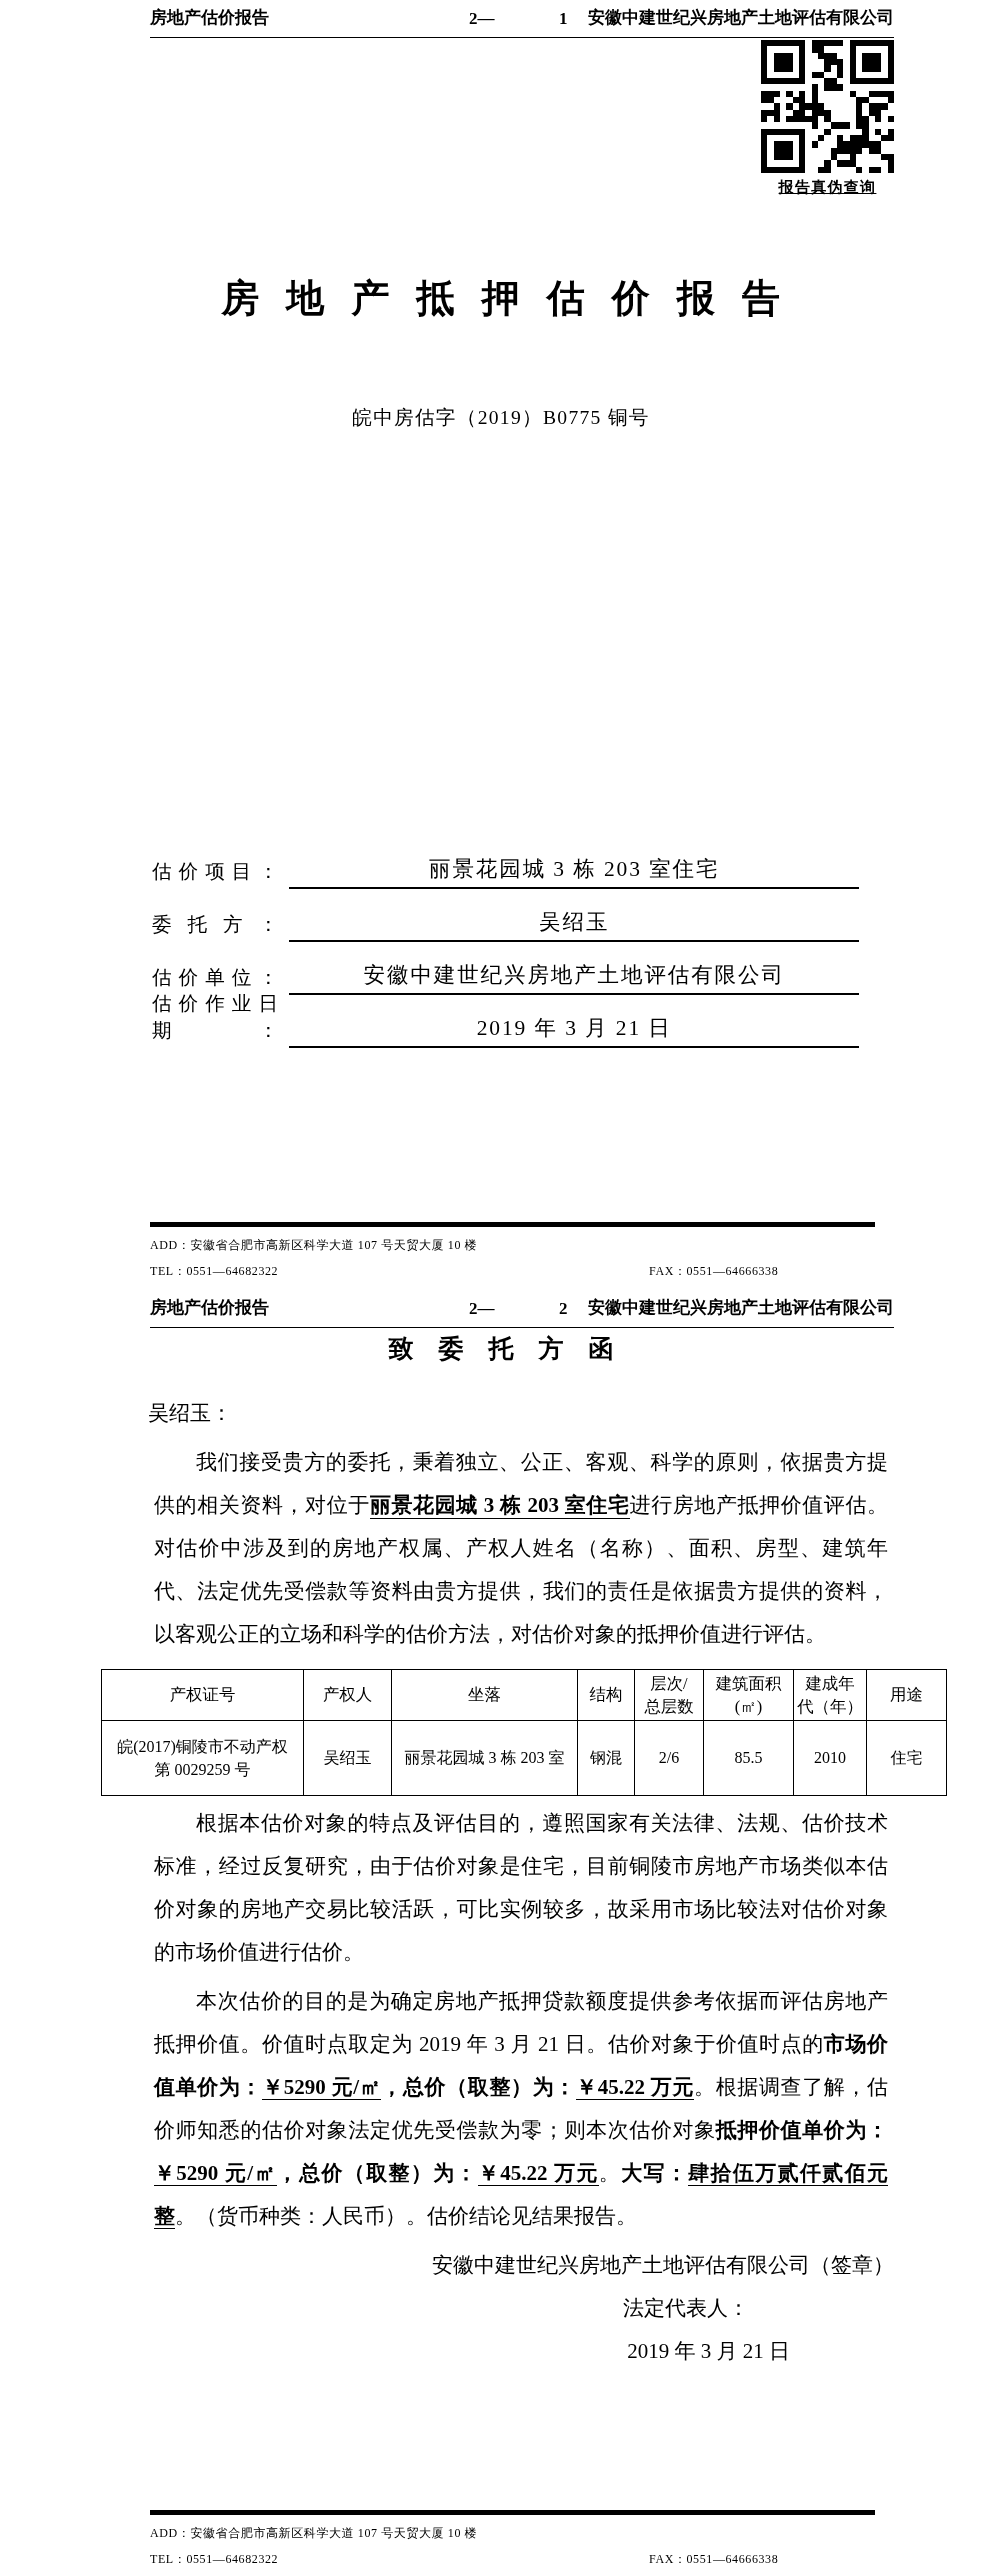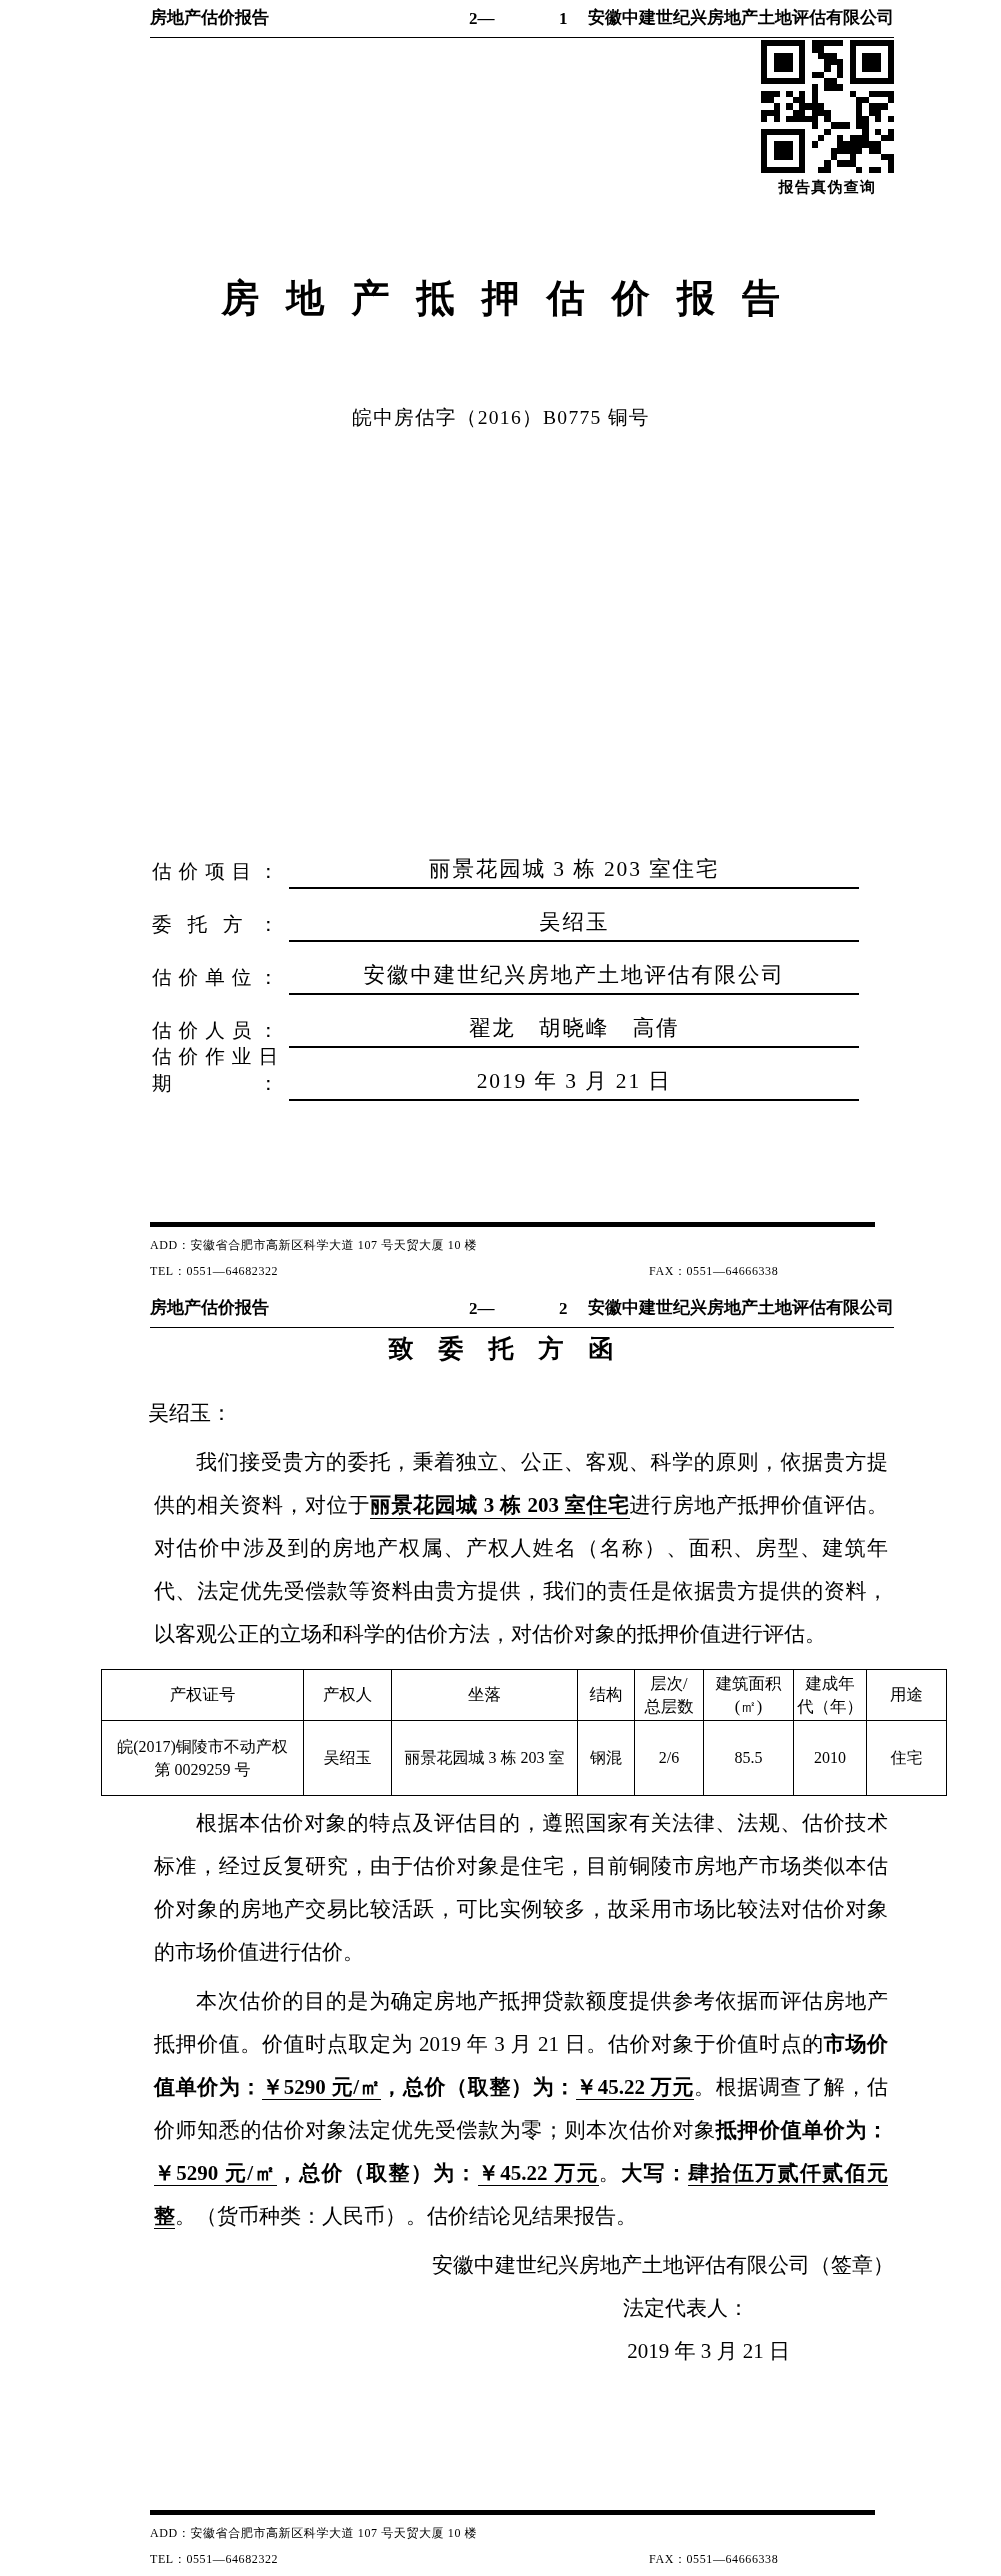--- a/index.html
+++ b/index.html
@@ -10,21 +10,21 @@
              font-size:17px;font-weight:bold;padding-bottom:7.6px;}
   .pg-header.thin{border-bottom:1.3px solid #000;}
   .pg-header.thick{border-bottom:1.9px solid #000;}
   .ph-left{white-space:nowrap;}
   .ph-p1{position:absolute;left:319px;bottom:7.6px;font-weight:bold;}
   .ph-p2{position:absolute;left:409px;bottom:7.6px;font-weight:bold;}
   .ph-right{margin-left:auto;white-space:nowrap;}
   
   .qr-wrap{position:absolute;left:761px;top:40px;width:133px;text-align:center;}
   .qr-code{width:133px;height:133px;display:block;}
-  .qr-caption{margin-top:5px;font-size:15px;font-weight:bold;letter-spacing:1.3px;}
+  .qr-caption{margin-top:5px;font-size:15px;font-weight:bold;letter-spacing:1.3px;text-decoration:underline;}
   
   .main-title{position:absolute;top:273px;left:4px;width:100%;text-align:center;
               font-size:38px;font-weight:bold;letter-spacing:8.8px;white-space:nowrap;}
   .report-no{position:absolute;top:404px;left:0;width:100%;text-align:center;
              font-size:19.6px;letter-spacing:1.3px;}
   .form-block{position:absolute;left:152px;top:850px;width:707px;}
   .f-row{display:flex;align-items:flex-end;height:39px;margin-bottom:14px;font-size:20px;}
   .f-label{width:126px;flex:none;text-align:justify;text-align-last:justify;font-size:19.6px;
            padding-bottom:3.8px;}
   .f-value{flex:1;margin-left:11.4px;text-align:center;border-bottom:2.5px solid #000;
@@ -198,38 +198,34 @@
           <rect x="150" y="10" width="50" height="50" fill="#fff"></rect>
           <rect x="160" y="20" width="30" height="30"></rect>
           <rect x="0" y="140" width="70" height="70"></rect>
           <rect x="10" y="150" width="50" height="50" fill="#fff"></rect>
           <rect x="20" y="160" width="30" height="30"></rect>
         </svg></div>
     <div class="qr-caption">报告真伪查询</div>
   </div>
 
   <div class="main-title">房 地 产 抵 押 估 价 报 告</div>
-  <div class="report-no">皖中房估字（2016）B0775 铜号</div>
+  <div class="report-no">皖中房估字（2019）B0775 铜号</div>
 
   <div class="form-block">
     <div class="f-row">
       <span class="f-label">估价项目：</span>
       <span class="f-value">丽景花园城 3 栋 203 室住宅</span>
     </div>
     <div class="f-row">
       <span class="f-label">委托方：</span>
       <span class="f-value">吴绍玉</span>
     </div>
     <div class="f-row">
       <span class="f-label">估价单位：</span>
       <span class="f-value">安徽中建世纪兴房地产土地评估有限公司</span>
-    </div>
-    <div class="f-row">
-      <span class="f-label">估价人员：</span>
-      <span class="f-value">翟龙　胡晓峰　高倩</span>
     </div>
     <div class="f-row">
       <span class="f-label">估价作业日期：</span>
       <span class="f-value">2019 年 3 月 21 日</span>
     </div>
   </div>
 
   <div class="pg-footer" style="top:1222px">
     <div class="ft-bar"></div>
     <div class="ft-add">ADD：安徽省合肥市高新区科学大道 107 号天贸大厦 10 楼</div>

